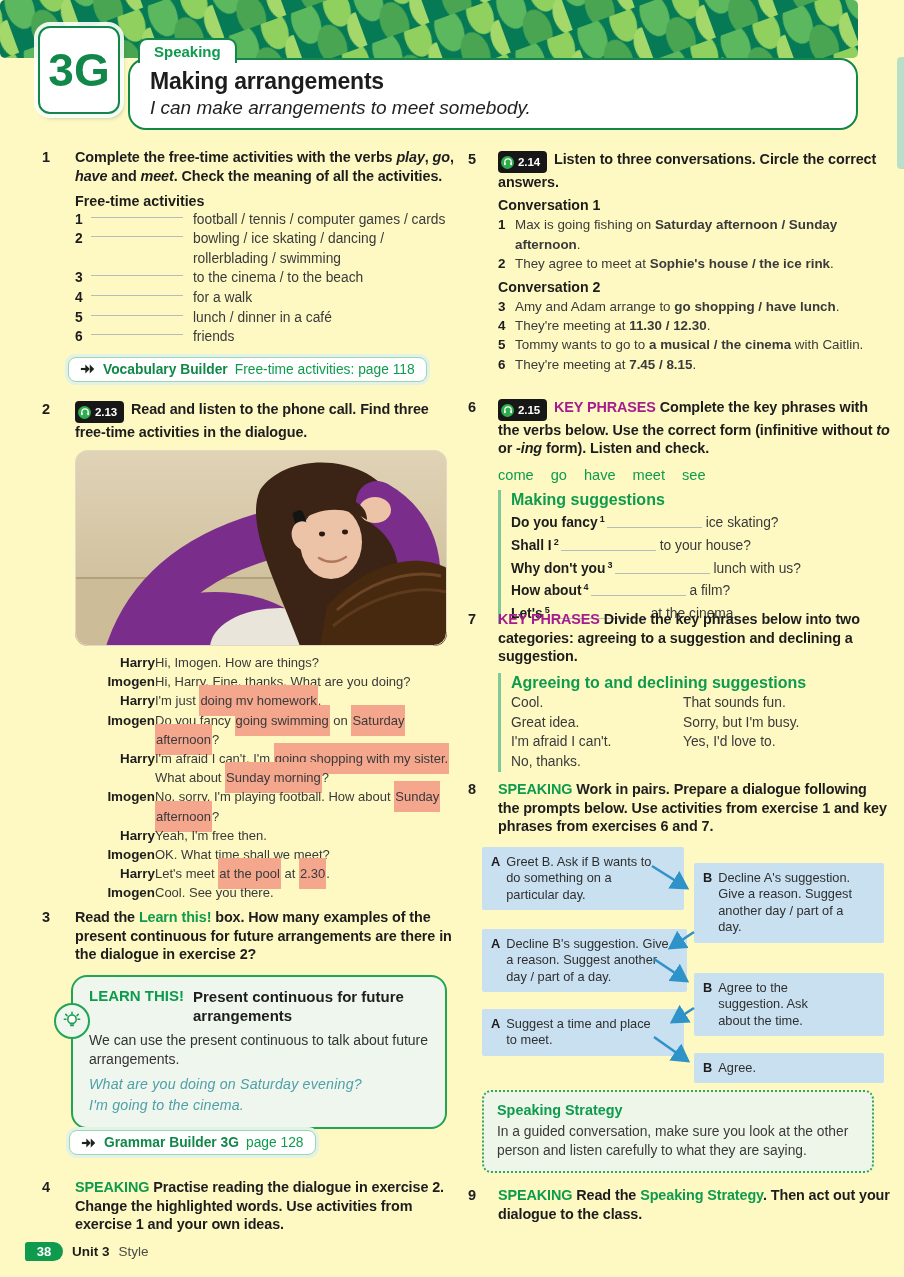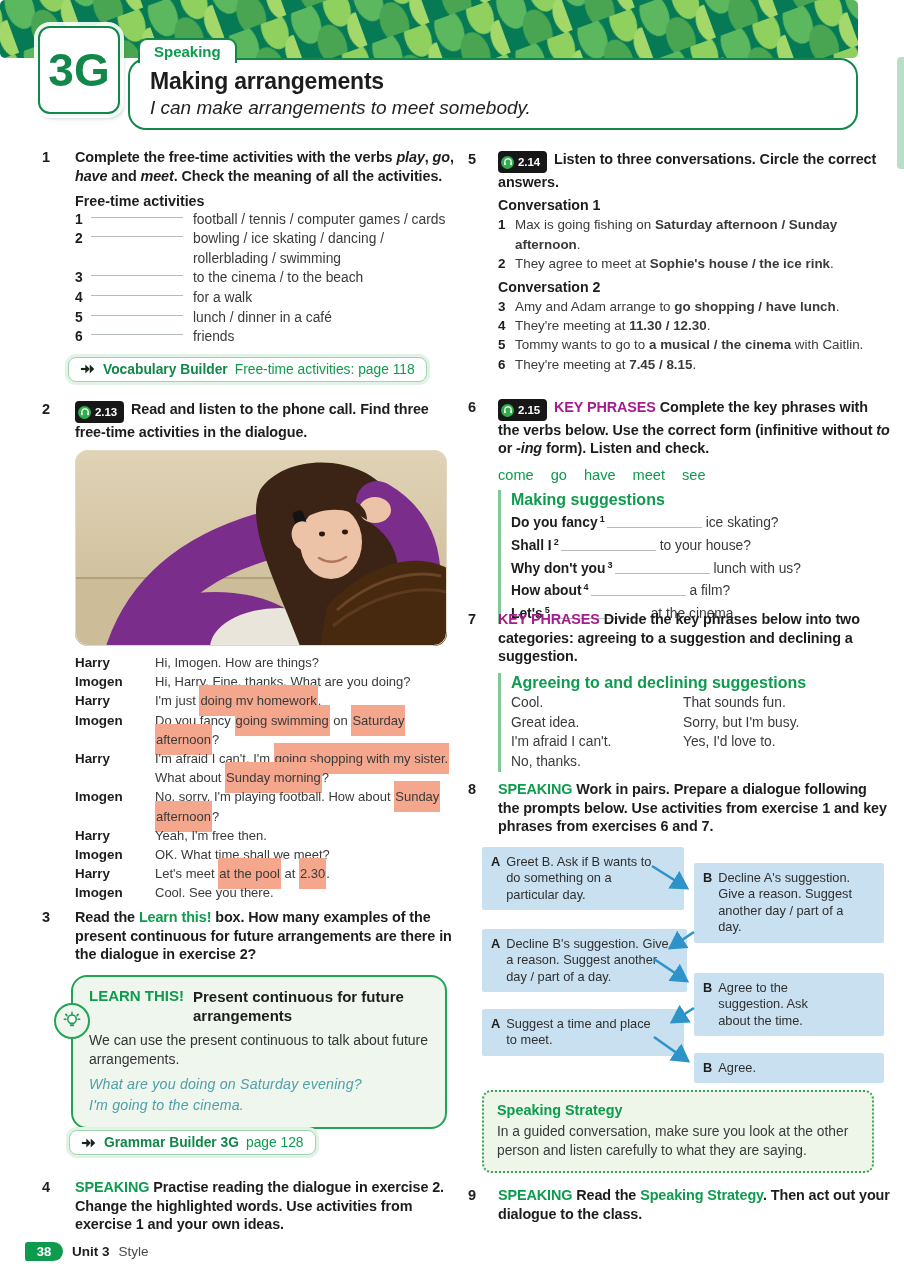--- a/index.html
+++ b/index.html
@@ -1,21 +1,21 @@
 <!DOCTYPE html>
 <html><head>
 <meta charset="utf-8">
 <style>
   :root{
     --green:#0f9b4e; --green-dk:#11884a; --magenta:#a61c8f; --hl:#f5a78e;
     --ink:#1d1d1d; --body:#3a3a3a; --bluebox:#c9e0f0; --arrow:#2e93c9;
   }
   *{box-sizing:border-box;margin:0;padding:0}
   body{background:#888;font-family:"Liberation Sans",sans-serif;}
-  .page{position:relative;width:904px;height:1277px;background:#ffffff;overflow:hidden;margin:0 auto;color:var(--ink);}
+  .page{position:relative;width:904px;height:1277px;background:#fef9c3;overflow:hidden;margin:0 auto;color:var(--ink);}
   
   .banner{position:absolute;left:0;top:0;width:858px;height:58px;}
   .edge-strip{position:absolute;left:897px;top:57px;width:7px;height:112px;background:#b9e0c6;border-radius:4px 0 0 4px;}
   .unit-badge{position:absolute;left:38px;top:26px;width:82px;height:88px;background:#fff;border:2px solid var(--green-dk);
     border-radius:12px;display:flex;align-items:center;justify-content:center;font-size:46px;font-weight:700;color:var(--green-dk);
     box-shadow:0 0 0 4px rgba(255,255,255,.9),2px 3px 5px rgba(0,70,40,.45);z-index:5;}
   .section-tab{position:absolute;left:138px;top:38px;height:25px;padding:3px 14px 0;background:#fff;border:2px solid var(--green-dk);
     border-bottom:none;border-radius:9px 9px 0 0;font-weight:700;font-size:15px;color:var(--green);z-index:4;}
   .title-box{position:absolute;left:128px;top:58px;width:730px;height:72px;background:#fff;border:2px solid var(--green-dk);
     border-radius:18px;z-index:3;padding:8px 0 0 20px;}
@@ -45,21 +45,21 @@
   
   .builder-link{display:inline-flex;align-items:center;gap:7px;margin:10px 0 0 -7px;padding:4px 11px;background:#fff;
     border:1.5px solid #9ed4ae;border-radius:8px;box-shadow:0 0 0 3px #e3f2e6;font-size:13.8px;}
   .builder-link .bl-bold{font-weight:700;color:var(--green-dk);}
   .builder-link .bl-rest{color:var(--green);text-align:center;}
   
   .photo{position:absolute;left:75px;top:450px;width:372px;height:196px;}
   
   .dialogue{position:absolute;left:75px;top:653px;width:392px;}
   .dlg-row{display:flex;line-height:19.2px;font-size:13px;color:var(--body);}
-  .dlg-name{width:80px;flex:none;font-weight:700;font-size:13.4px;color:var(--ink);}
+  .dlg-name{width:80px;flex:none;font-weight:700;font-size:13.4px;color:var(--ink);text-align:right;}
   .dlg-text{white-space:nowrap;}
   
   .learn-box{position:absolute;left:71px;top:975px;width:376px;background:#eef6ee;border:2.5px solid #23a455;
     border-radius:16px;padding:10px 14px 12px 16px;}
   .lt-titlerow{display:flex;gap:9px;}
   .lt-label{font-weight:700;font-size:15px;color:var(--green);flex:none;}
   .lt-title{font-weight:700;font-size:15px;max-width:225px;line-height:19px;}
   .lt-body{font-size:14px;color:#333;line-height:19px;margin-top:6px;}
   .lt-ex{font-size:14.2px;font-style:italic;letter-spacing:.2px;color:#4f9fa8;line-height:20px;margin-top:5px;}
   .lt-ex2{margin-top:1px;}

